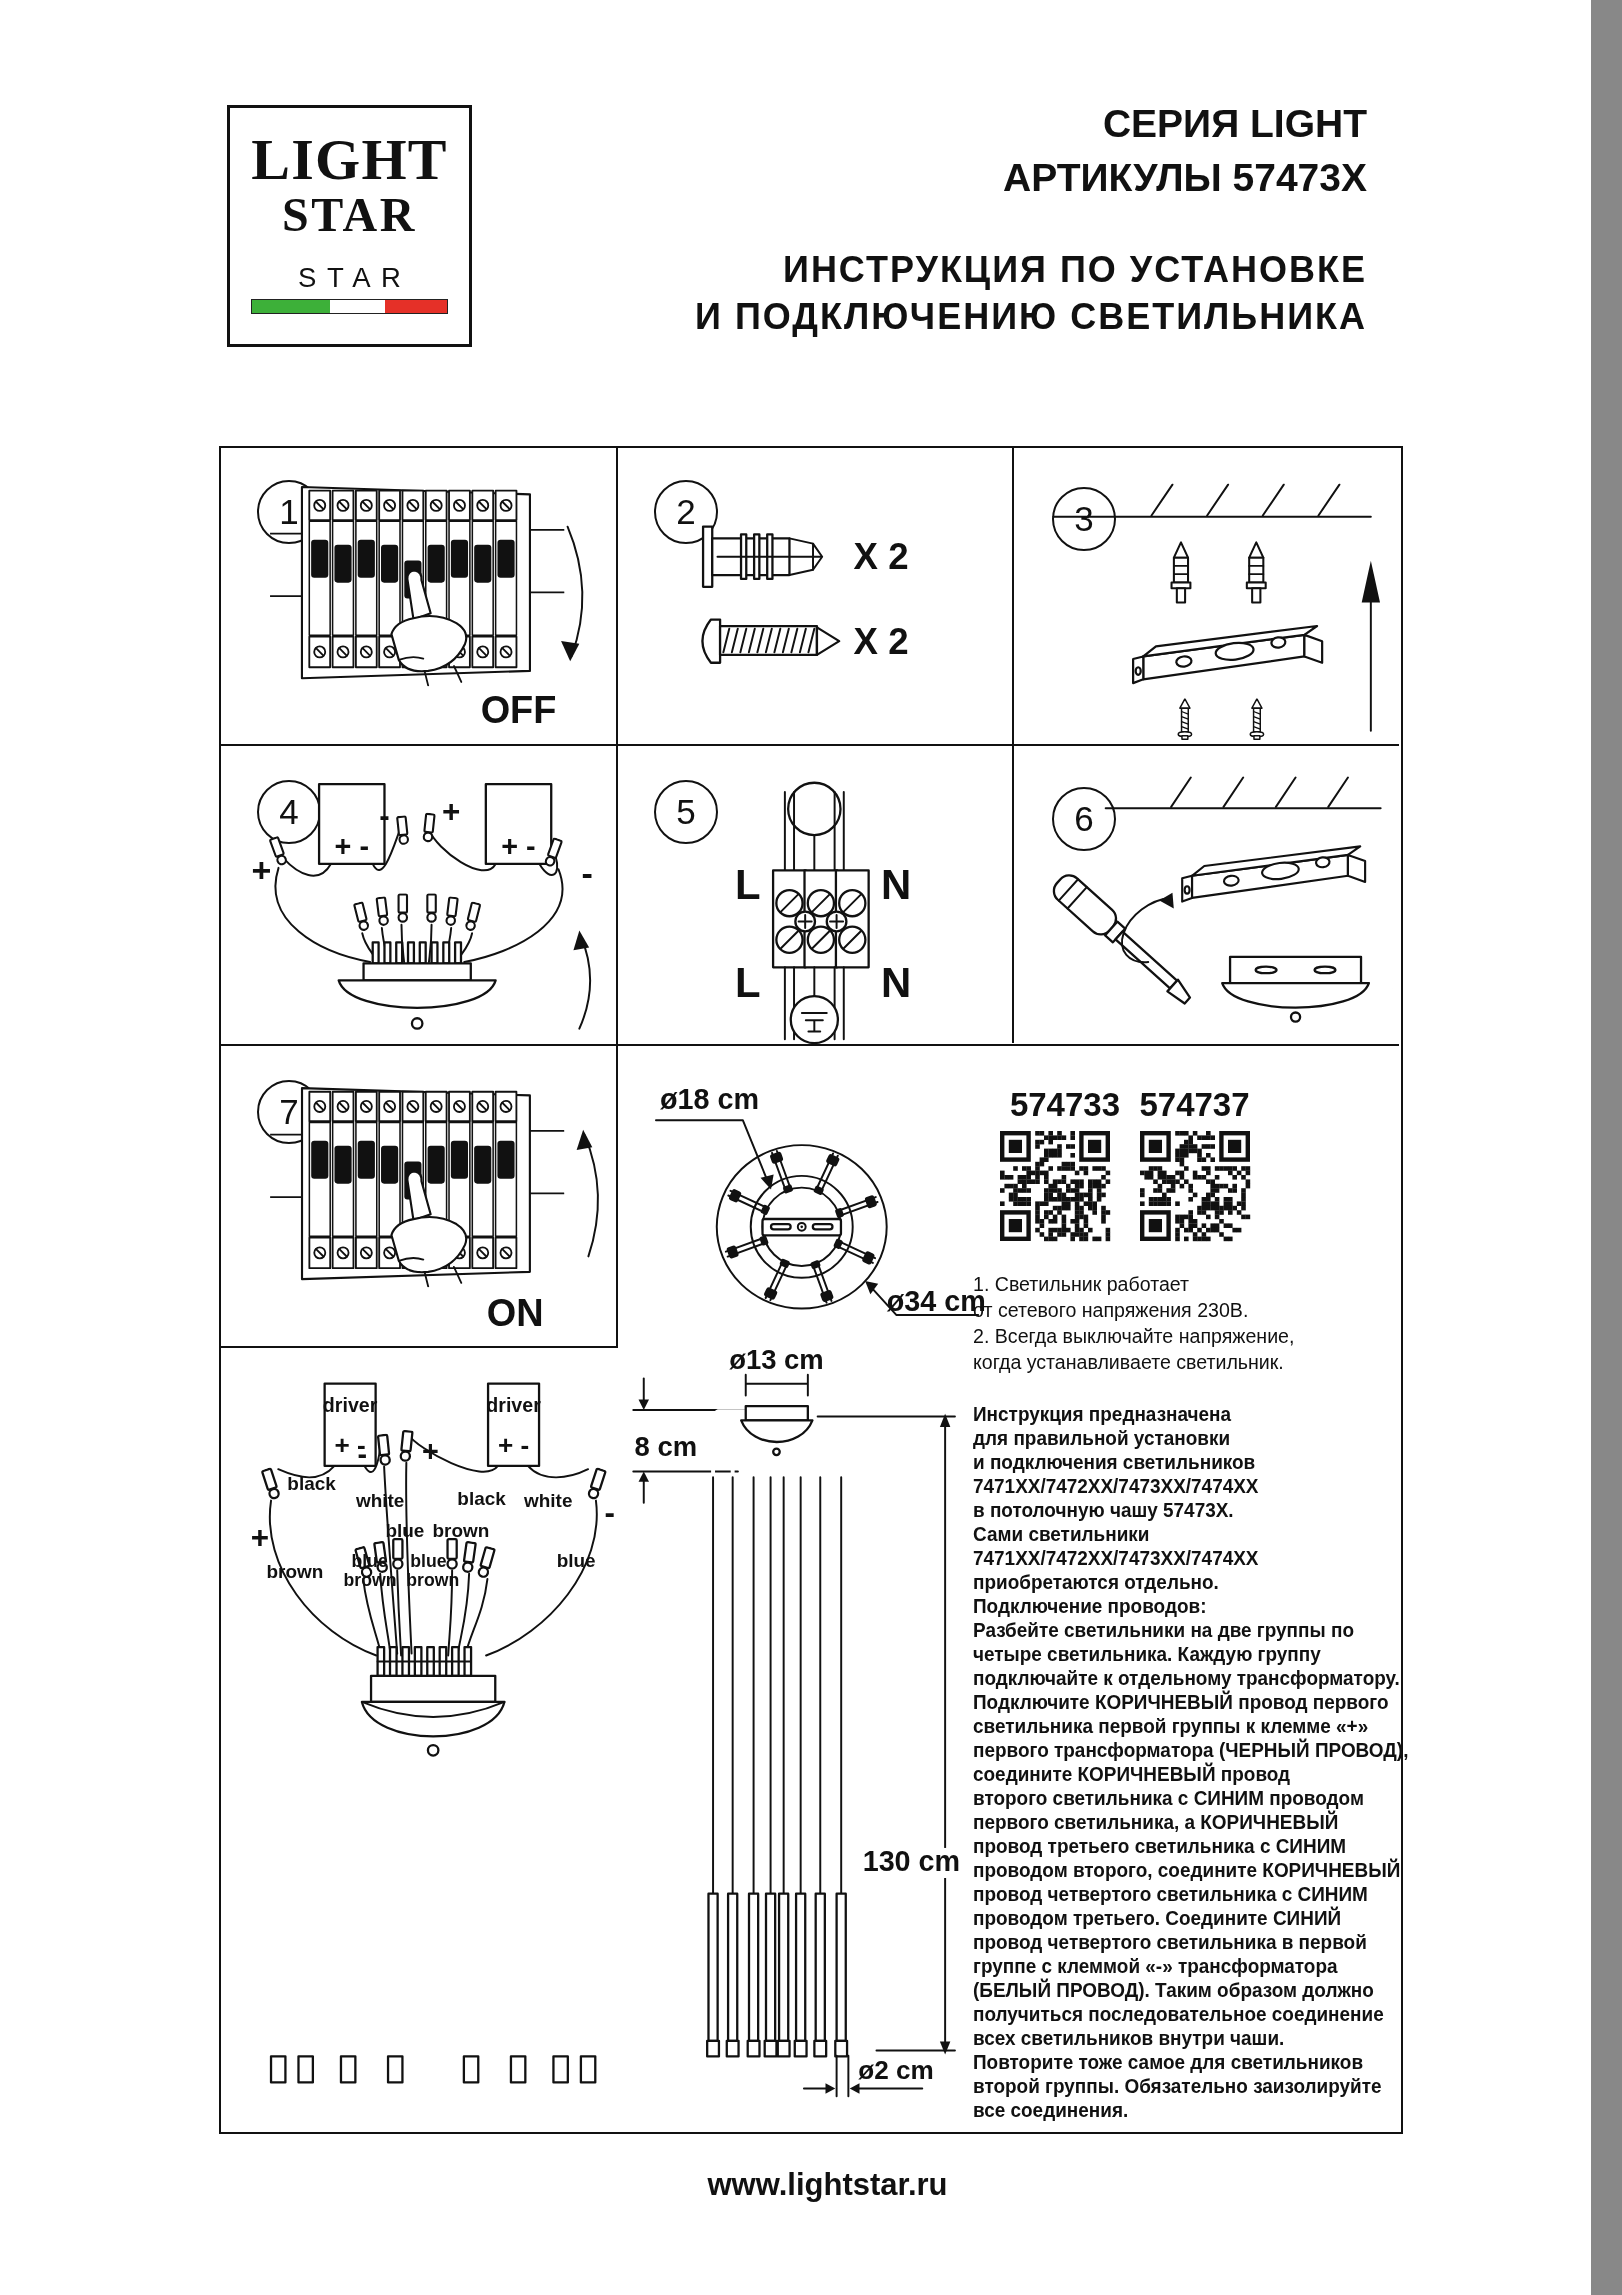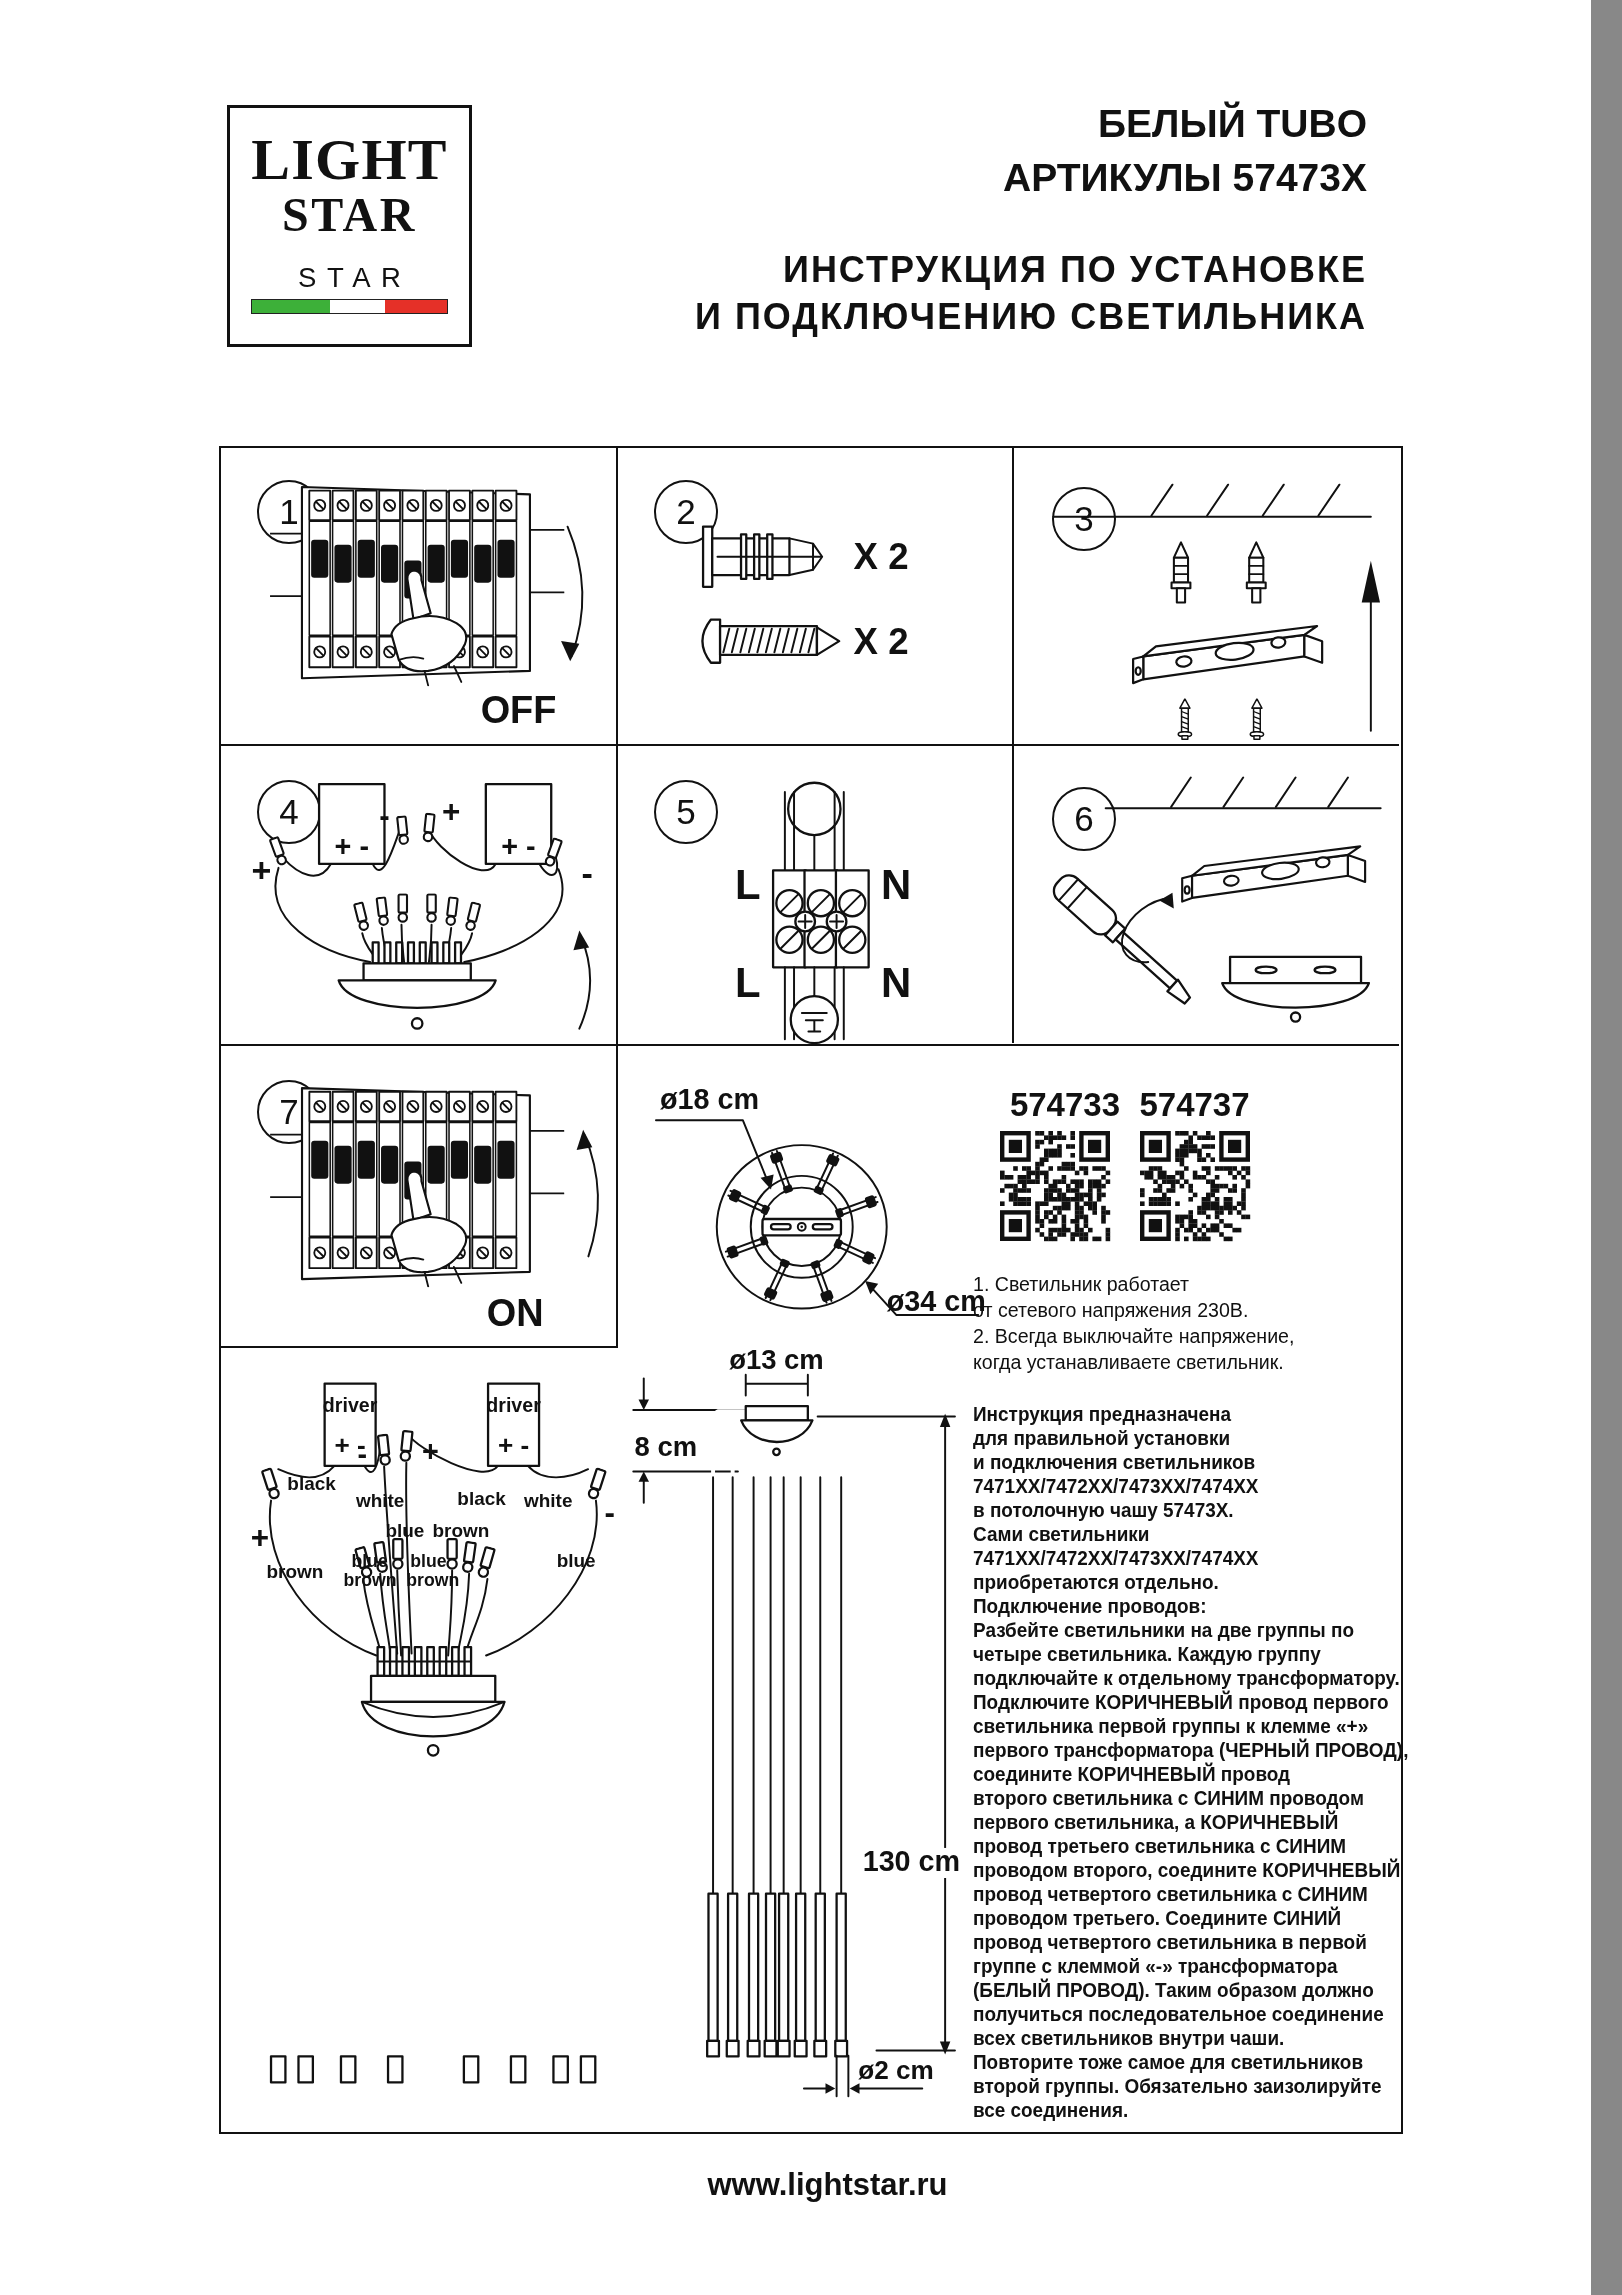--- a/index.html
+++ b/index.html
@@ -153,21 +153,21 @@
     <div class="logo-word" style="top:18.3px;font-size:58px;letter-spacing:1.3px;">LIGHT</div>
     <div class="logo-word" style="top:79px;font-size:48px;letter-spacing:2.6px;">STAR</div>
     <div class="abs" style="top:154px;width:100%;text-align:center;font-size:27.5px;letter-spacing:10.5px;text-indent:10.5px;">STAR</div>
     <div id="flag">
       <div style="width: 40%; background: rgb(61, 176, 57);"></div>
       <div style="width: 28%; background: rgb(255, 255, 255);"></div>
       <div style="width: 32%; background: rgb(229, 48, 40);"></div>
     </div>
   </div>
 
-  <div class="abs hv" style="right:224px;top:102px;font-size:39px;">БЕЛЫЙ TUBO</div>
+  <div class="abs hv" style="right:224px;top:102px;font-size:39px;">СЕРИЯ LIGHT</div>
   <div class="abs hv" style="right:224px;top:156px;font-size:39px;">АРТИКУЛЫ 57473X</div>
   <div class="abs hv" style="right:224px;top:249px;font-size:36px;letter-spacing:2px;">ИНСТРУКЦИЯ ПО УСТАНОВКЕ</div>
   <div class="abs hv" style="right:224px;top:296px;font-size:36px;letter-spacing:2px;text-align:center;">И ПОДКЛЮЧЕНИЮ СВЕТИЛЬНИКА</div>
 
   <div class="abs" style="left:219px;top:446px;width:1180px;height:1684px;border:2px solid #111;"></div>
   <div class="ln" style="left:219px;top:744px;width:1180px;height:2px;"></div>
   <div class="ln" style="left:219px;top:1044px;width:1180px;height:2px;"></div>
   <div class="ln" style="left:219px;top:1346px;width:399px;height:2px;"></div>
   <div class="ln" style="left:616px;top:446px;width:2px;height:900px;"></div>
   <div class="ln" style="left:1012px;top:446px;width:2px;height:597px;"></div>

